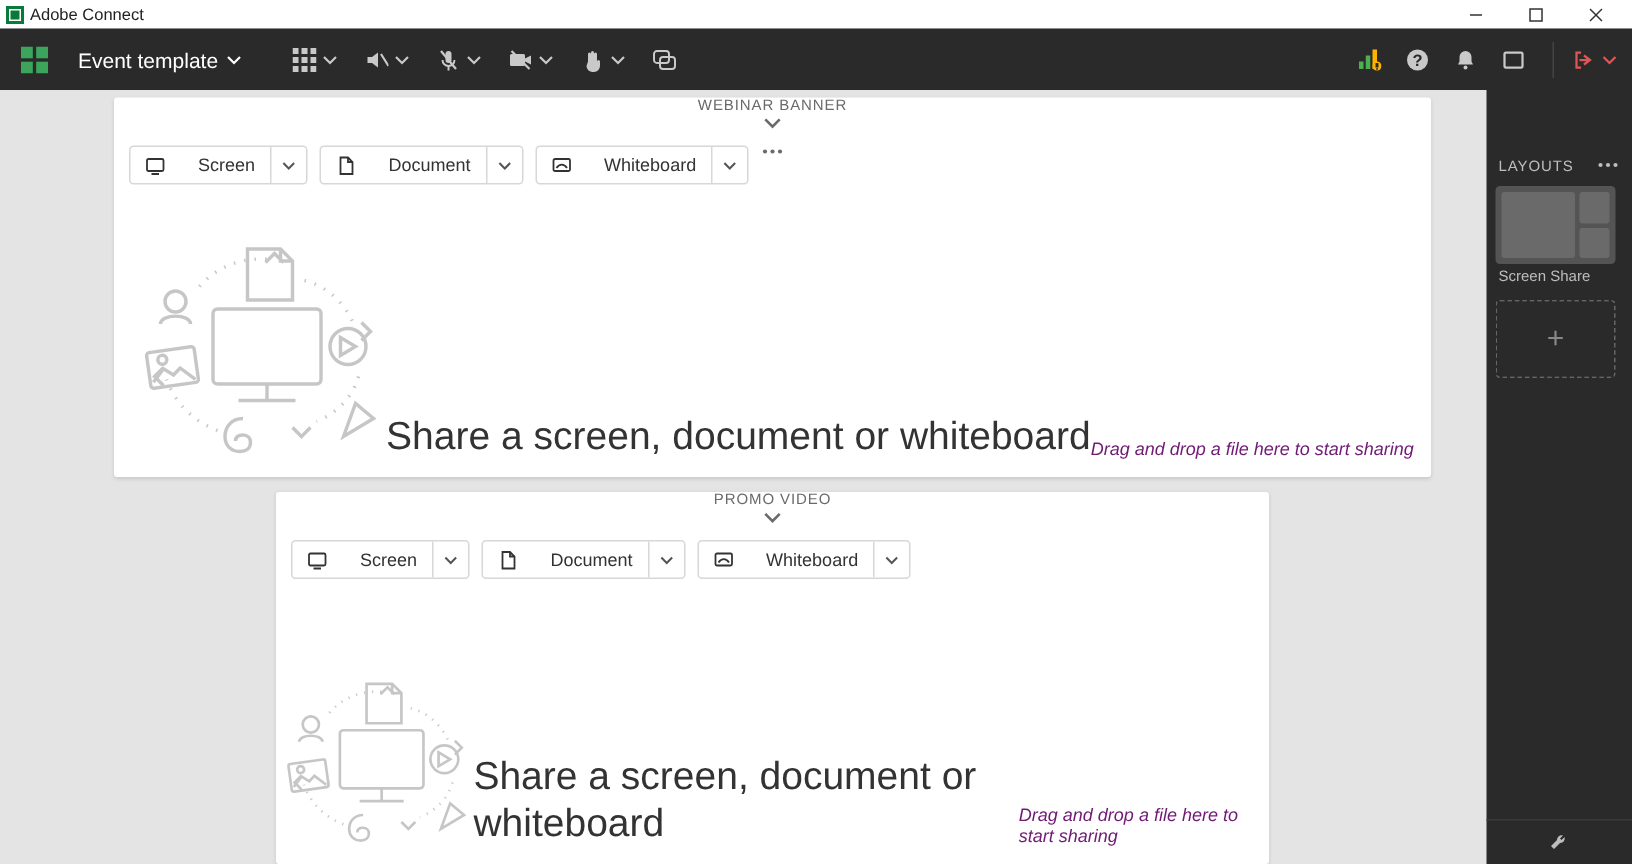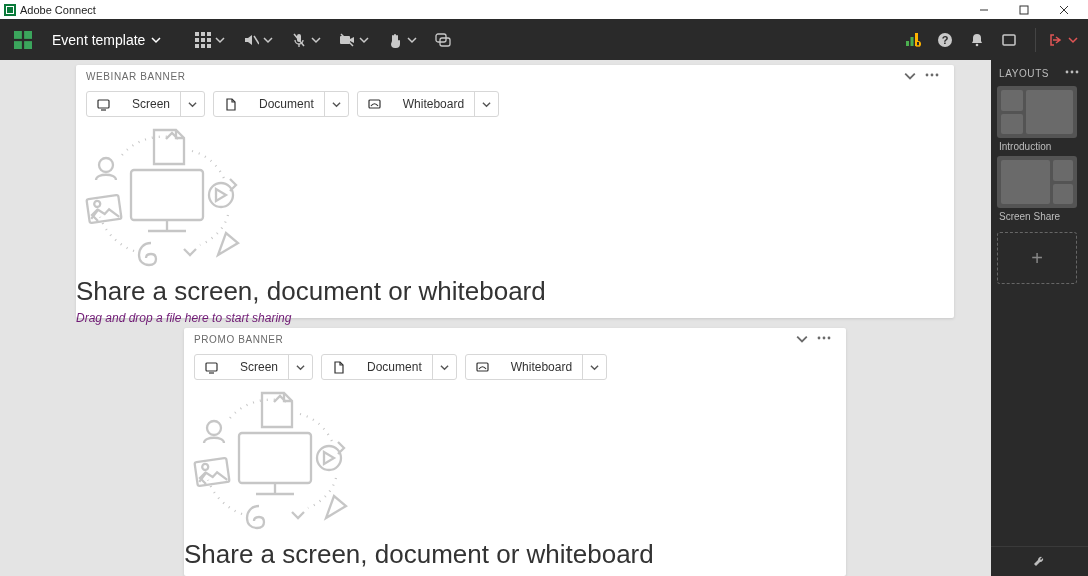--- a/index.html
+++ b/index.html
@@ -19,39 +19,39 @@
 .tb-group { display:flex; align-items:center; gap:14px; margin-left:18px; }
 .tb-btn { display:flex; align-items:center; gap:4px; color:#c9c9c9; cursor:pointer; padding:4px 2px; }
 .tb-svg { width:16px; height:16px; }
 .tb-chev { width:10px; height:10px; }
 .toolbar .spacer { flex: 1; }
 .tb-right { display:flex; align-items:center; gap:12px; }
 .exit-cell { border-left:1px solid #444; padding-left:10px; margin-left:4px; display:flex; align-items:center; gap:4px; }
 
 .workspace { position:absolute; top:60px; left:0; right:97px; bottom:0; overflow:hidden; }
 .pod { background:#fff; border-radius:2px; box-shadow: 0 1px 3px rgba(0,0,0,0.12); position:absolute; display:flex; flex-direction:column; }
-.pod-header { height: 28px; display:flex; align-items:center; padding: 0 10px; font-size:10px; letter-spacing: 0.6px; color:#6a6a6a; }
+.pod-header { height: 28px; display:flex; align-items:center; padding: 0 10px; font-size:10px; letter-spacing: 0.6px; color:#6a6a6a;flex-direction:column; }
 .pod-header .ph-spacer { flex:1; }
 .pod-hbtn { color:#6a6a6a; padding:2px 4px; cursor:pointer; }
 .share-row { display:flex; gap:8px; padding: 4px 10px 8px 10px; }
 .share-btn { display:flex; align-items:center; border:1px solid #d7d7d7; border-radius:3px; height:26px; font-size:12px; color:#333; background:#fff; }
 .share-btn .seg-main { display:flex; align-items:center; gap:22px; padding: 0 10px; cursor:pointer; }
 .share-btn .seg-drop { width:24px; display:flex; align-items:center; justify-content:center; border-left:1px solid #d7d7d7; height:100%; cursor:pointer; }
 .share-ico { width:13px; height:13px; stroke:#333; }
 .drop-chev { width:9px; height:9px; }
-.share-body { flex:1; display:flex; flex-direction:column; align-items:flex-start; justify-content:center; padding-bottom:12px; }
+.share-body { flex:1; display:flex; align-items:flex-end; justify-content:center; padding-bottom:12px; }
 .share-title { font-size:26px; color:#333; font-weight:400; margin-top:6px; }
 .share-sub { font-size:12px; font-style:italic; color:#701a75; margin-top:4px; }
 .illus { width:170px; height:auto; opacity:0.85; }
 
 #pod-banner { left:76px; top:5px; width:878px; height:253px; }
 #pod-promo  { left:184px; top:268px; width:662px; height:248px; }
 
 .layouts { position:absolute; top:60px; right:0; width:97px; bottom:0; background:#2a2a2a; display:flex; flex-direction:column; }
-.layouts-hdr { height:26px; display:flex; align-items:center; padding:0 8px; color:#bdbdbd; font-size:10px; letter-spacing:0.6px; }
+.layouts-hdr { height:26px; display:flex; align-items:center; padding:0 8px; color:#bdbdbd; font-size:10px; letter-spacing:0.6px;margin-top:38px; }
 .layouts-hdr .sp { flex:1; }
 .ly-dots { color:#bdbdbd; cursor:pointer; }
 .ly-scroll { flex:1; overflow-y:auto; padding: 0 6px 6px 6px; display:flex; flex-direction:column; gap:4px; }
 .ly-scroll::-webkit-scrollbar { width:8px; }
 .ly-scroll::-webkit-scrollbar-track { background:#2a2a2a; }
 .ly-scroll::-webkit-scrollbar-thumb { background:#555; }
 .ly-item { cursor:pointer; }
 .ly-thumb { width: 80px; height: 52px; background:#545454; border-radius:3px; padding:4px; display:grid; gap:3px; }
 .ly-item.selected .ly-thumb { border:2px solid #4d8fe7; padding:3px; }
 .ly-cell { background:#6a6a6a; border-radius:2px; }
@@ -365,21 +365,21 @@
       <svg class="illus" viewBox="0 0 170 145">
           <use href="#illus-share"></use>
         </svg>
       <div class="share-title">Share a screen, document or whiteboard</div>
       <div class="share-sub">Drag and drop a file here to start sharing</div>
     </div>
   </div>
 
   <div class="pod" id="pod-promo">
     <div class="pod-header">
-      <span>PROMO BANNER</span>
+      <span>PROMO VIDEO</span>
       <span class="ph-spacer"></span>
       <span class="pod-hbtn"><svg width="12" height="8" viewBox="0 0 10 6" style="color:#6a6a6a">
             <use href="#chev-down"></use>
           </svg></span>
       <span class="pod-hbtn"><svg width="16" height="16" viewBox="0 0 16 16" fill="#6a6a6a">
             <use href="#i-dots"></use>
           </svg></span>
     </div>
     <div class="share-row">
       <div class="share-btn">
@@ -436,28 +436,20 @@
 <div class="layouts">
   <div class="layouts-hdr">
     <span>LAYOUTS</span>
     <span class="sp"></span>
     <span class="ly-dots"><svg width="16" height="16" viewBox="0 0 16 16" fill="#bdbdbd">
           <use href="#i-dots"></use>
         </svg></span>
   </div>
   <div class="ly-scroll">
     <div class="ly-item">
-      <div class="ly-thumb ly-g2">
-          <div class="ly-cell"></div>
-          <div class="ly-cell cbig"></div>
-          <div class="ly-cell"></div>
-        </div>
-      <div class="ly-label">Introduction</div>
-    </div>
-    <div class="ly-item">
       <div class="ly-thumb ly-g4">
           <div class="ly-cell cbig"></div>
           <div class="ly-cell"></div>
           <div class="ly-cell"></div>
         </div>
       <div class="ly-label">Screen Share</div>
     </div>
     <div class="ly-add">+</div>
   </div>
   <div class="ly-footer">

